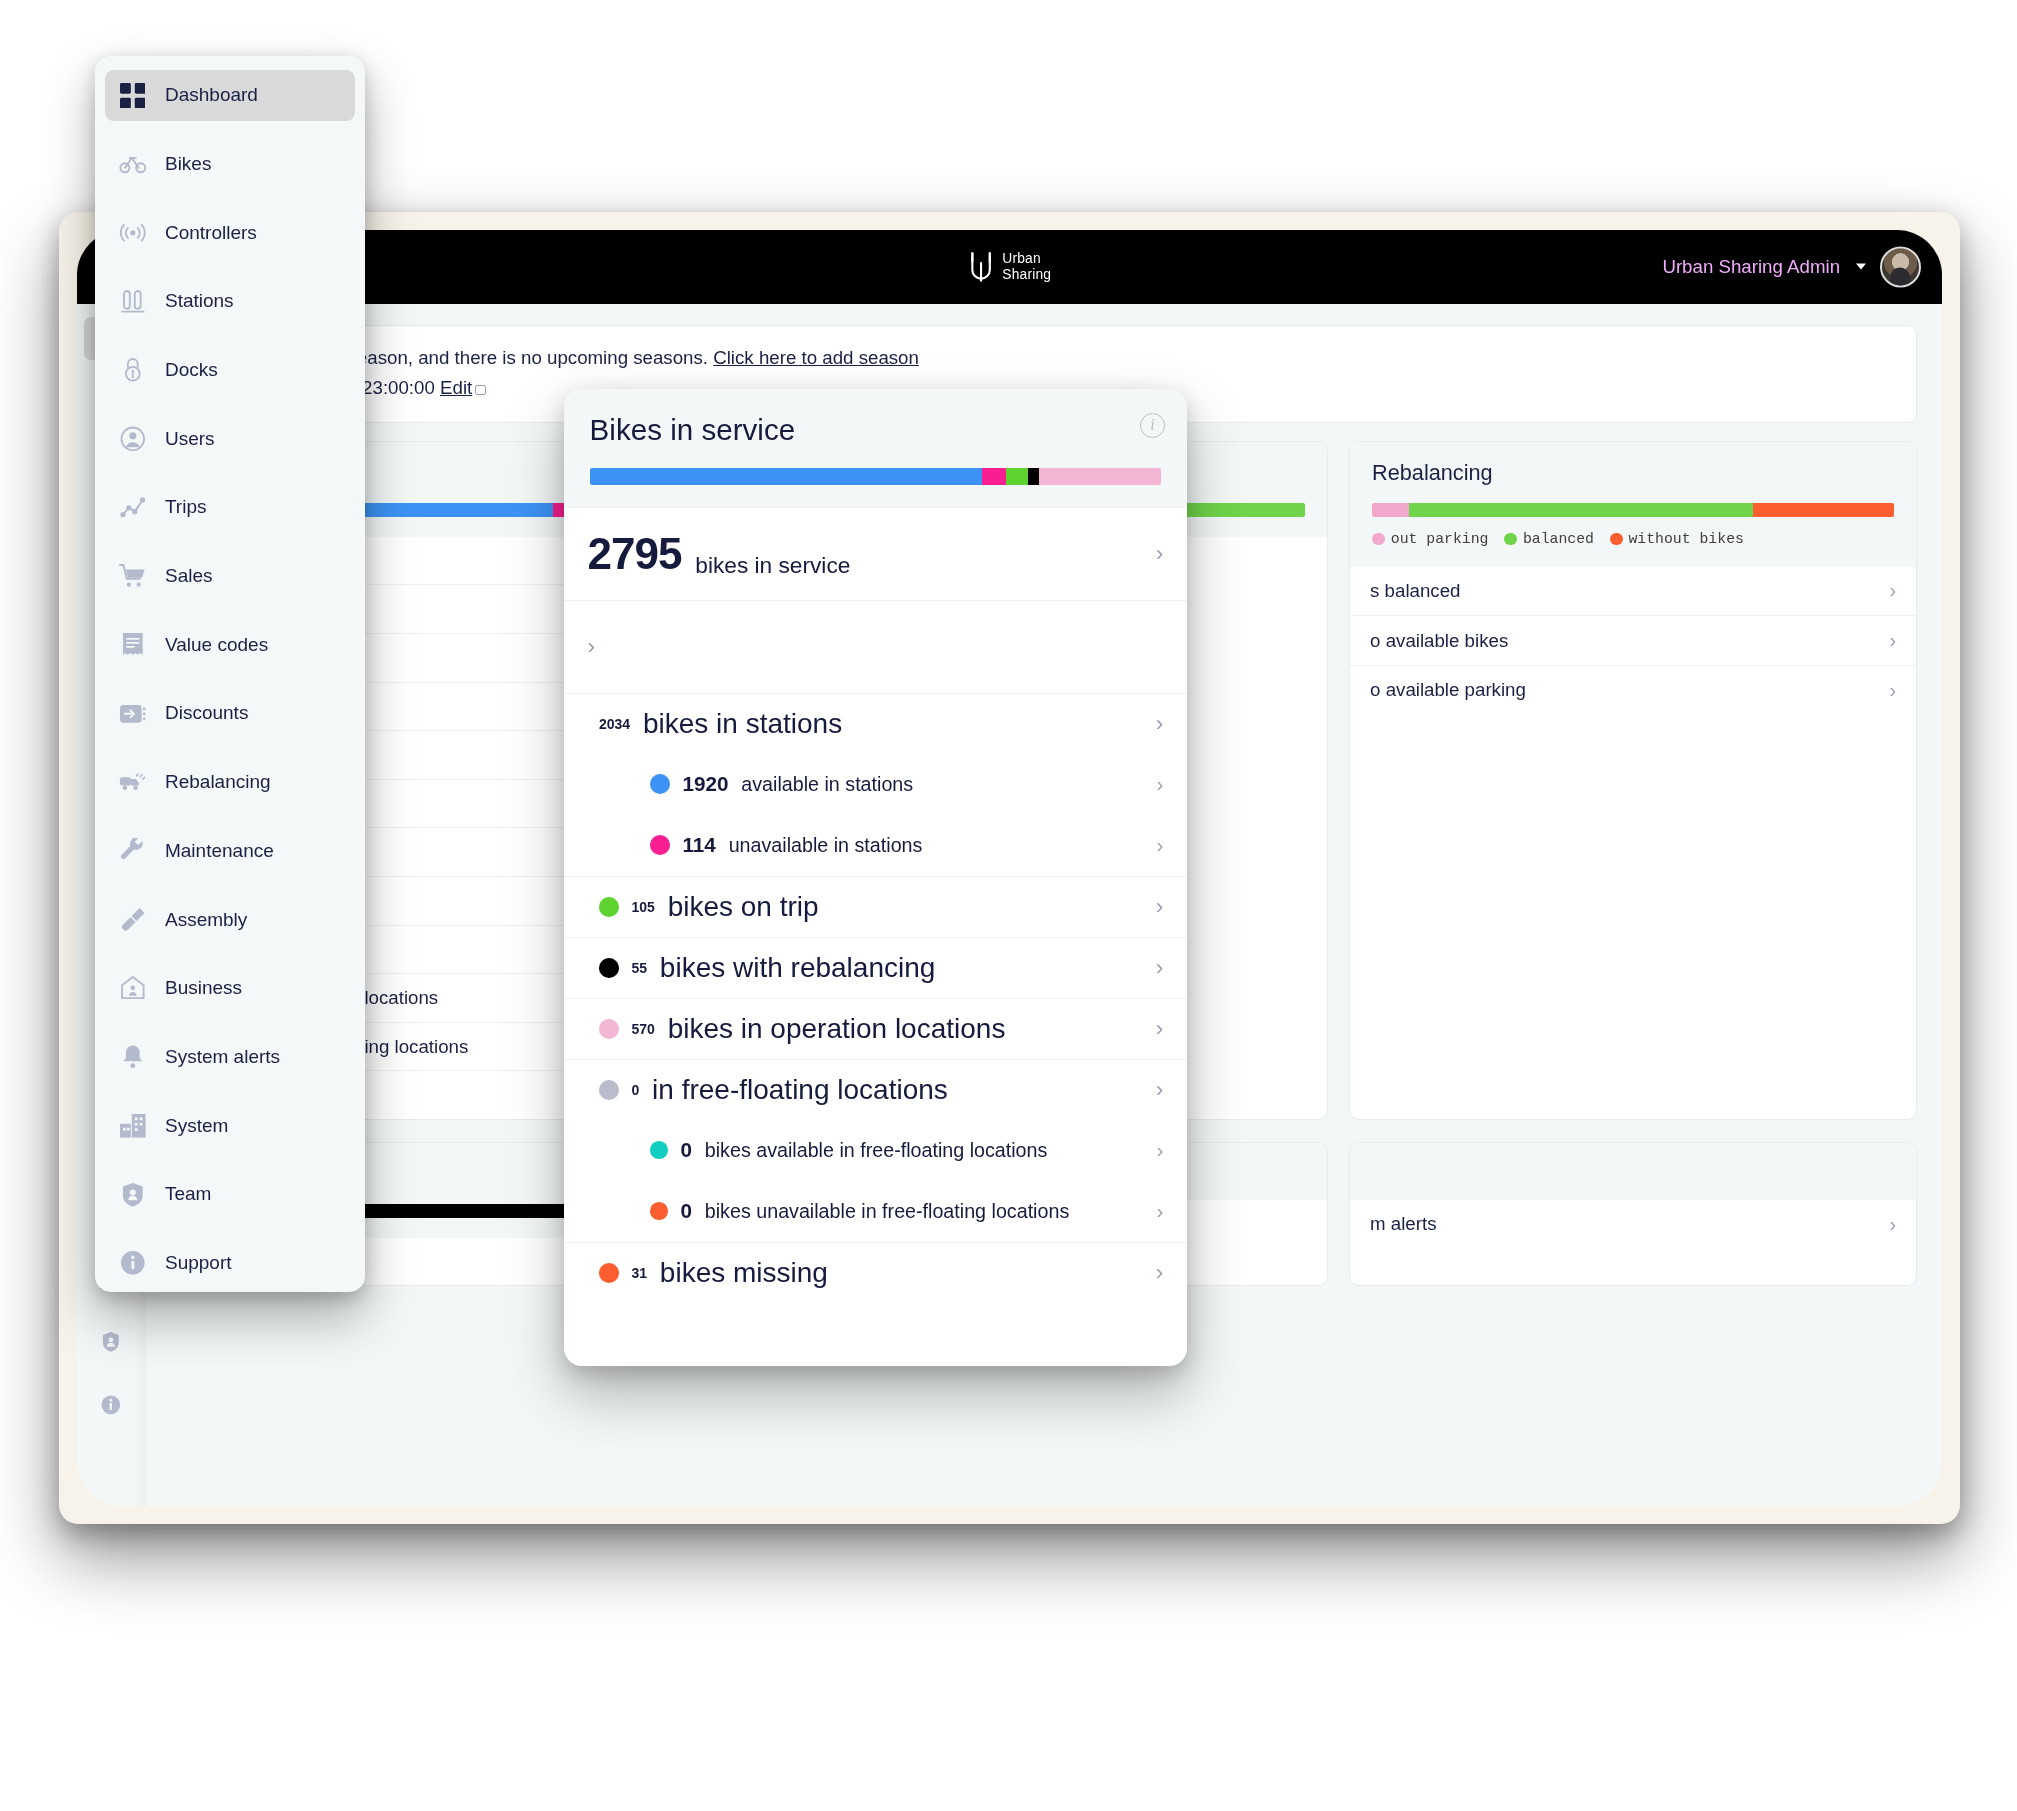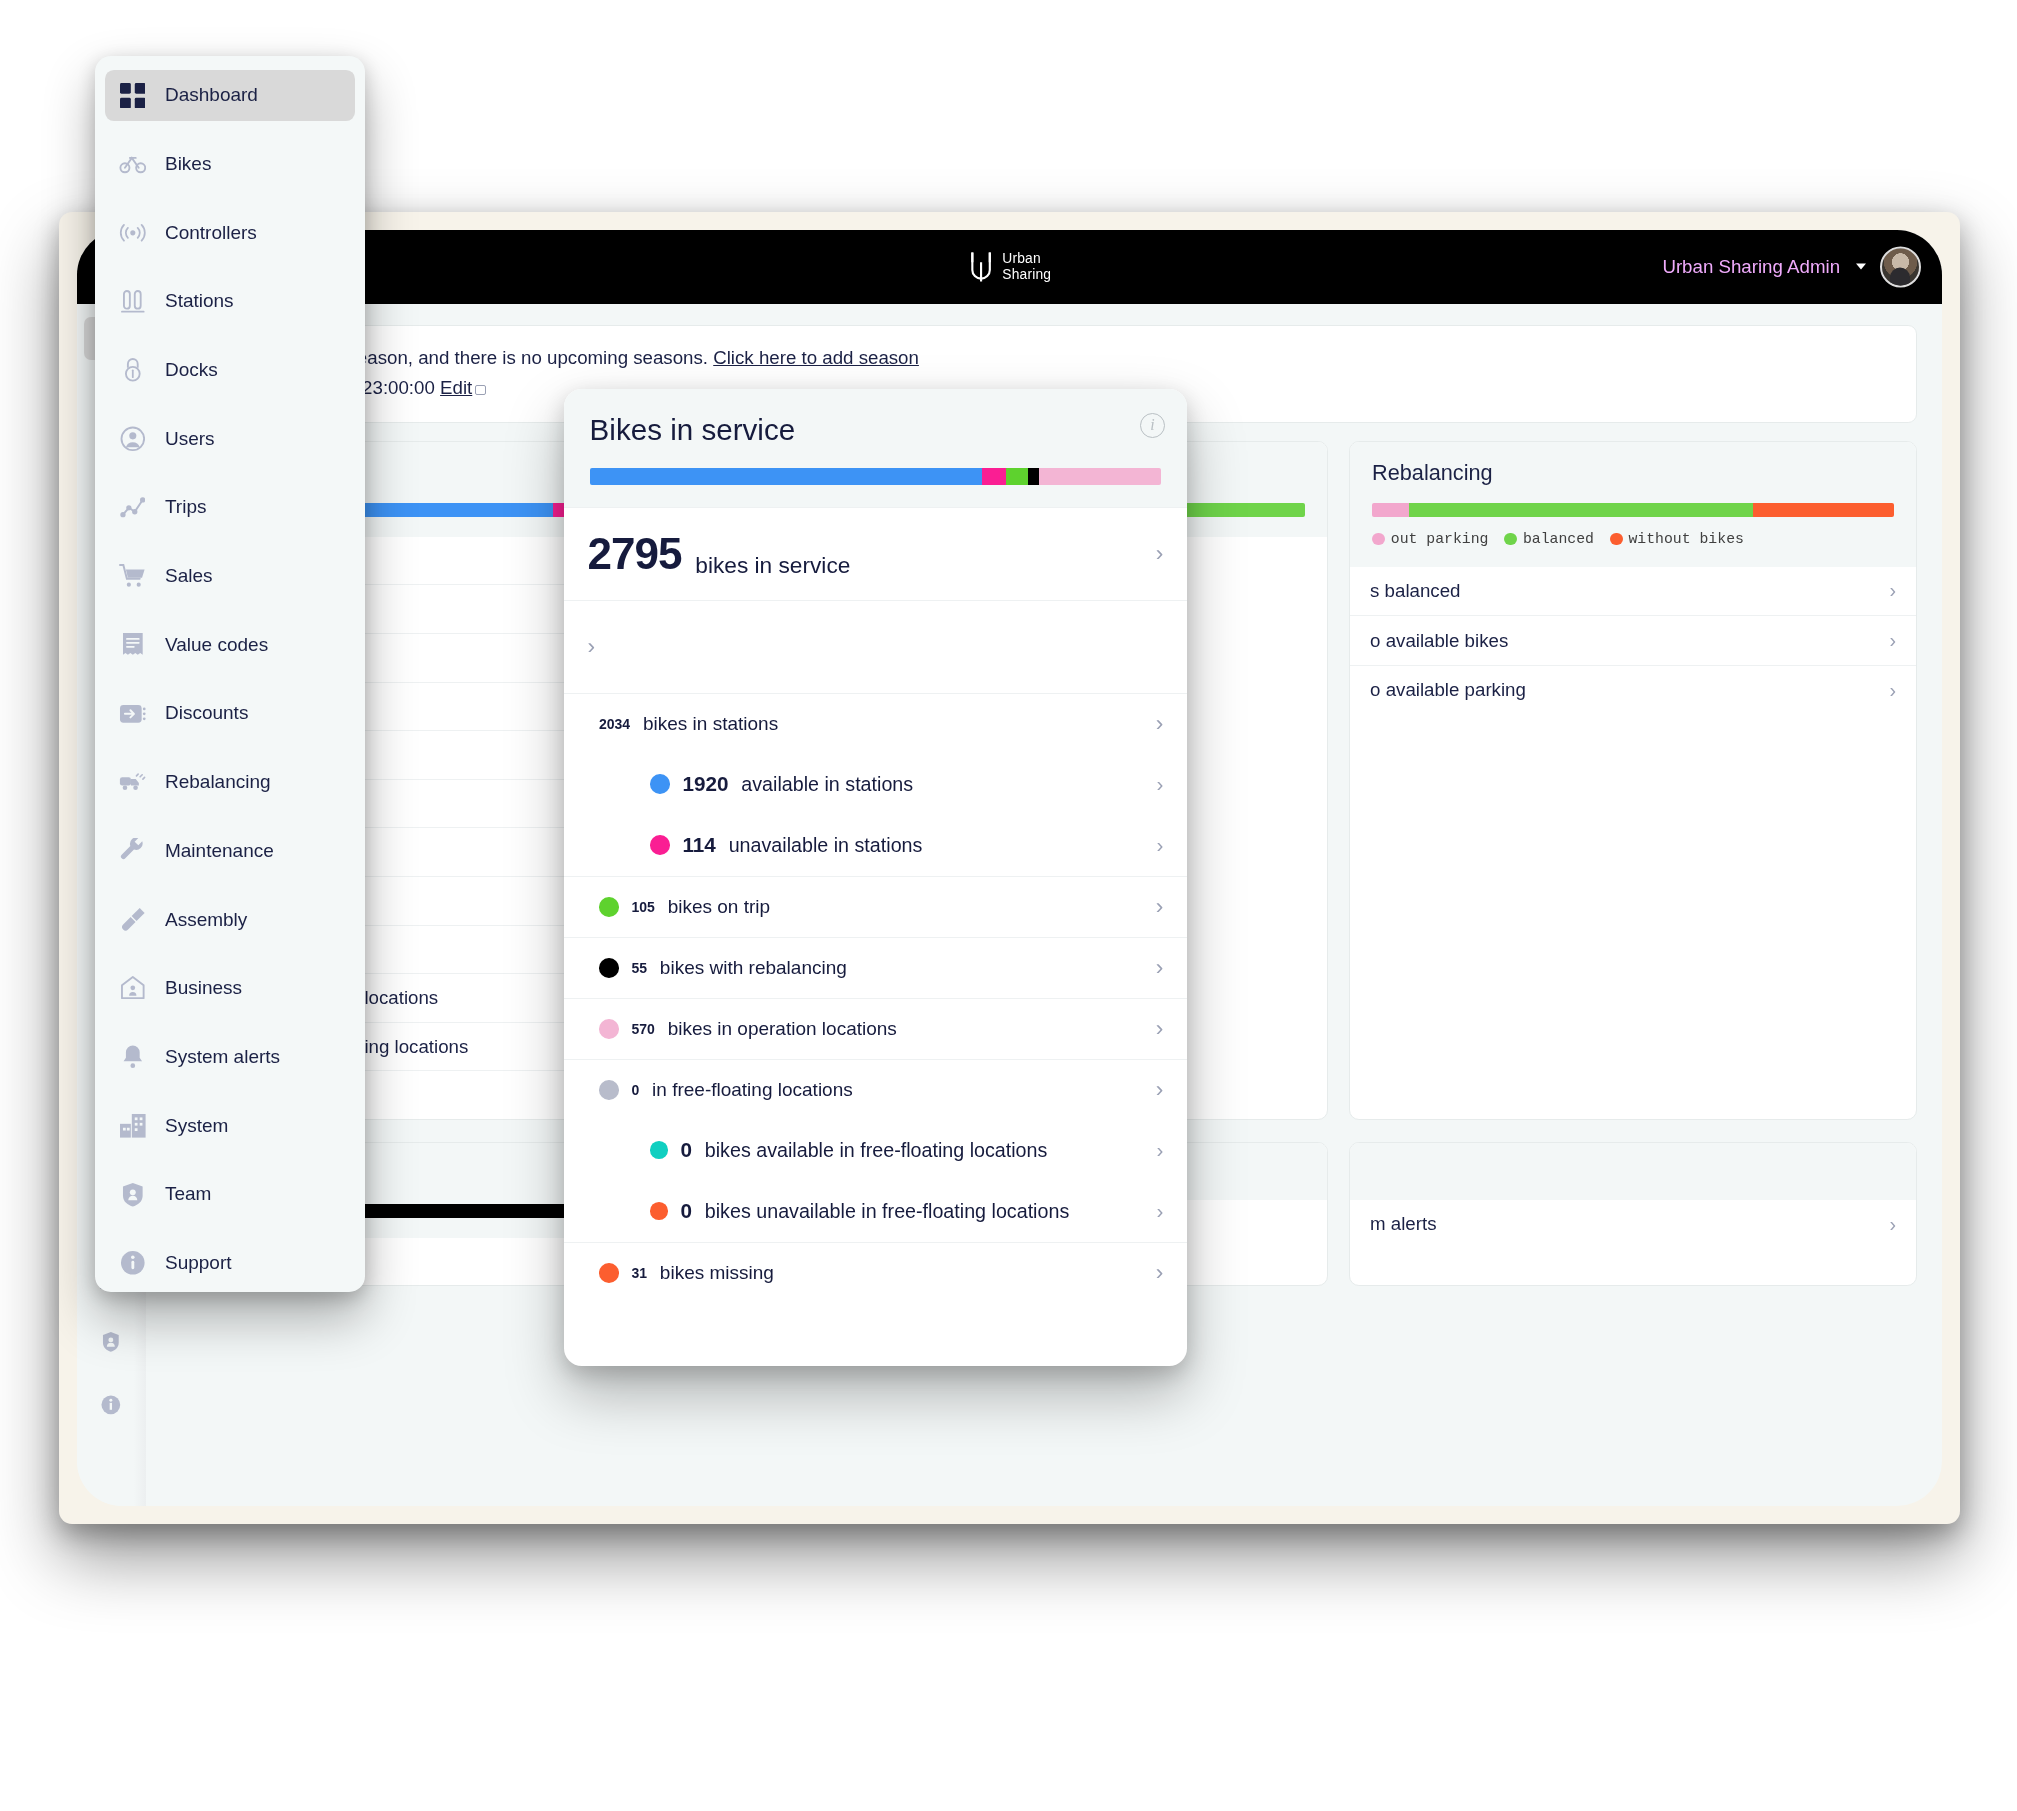--- a/index.html
+++ b/index.html
@@ -10,21 +10,21 @@
     overflow: hidden;
   }
   #stage { position: relative; width: 2017px; height: 1812px; background:#fff; }
 
   
   .tablet {
     position: absolute;
     left: 59px; top: 212px;
     width: 1901px; height: 1312px;
     background: #f7f3ea;
-    border-radius: 13px;
+    border-radius: 19px;
     box-shadow: 0 33px 69px rgba(0,0,0,.42), 0 9.9px 25.6px rgba(0,0,0,.28);
     padding: 17.7px;
   }
   .tablet-screen {
     position: relative;
     width: 100%; height: 100%;
     background: #f3f7f7;
     border-radius: 45px;
     overflow: hidden;
   }
@@ -158,21 +158,21 @@
   .mrow .txt { color:#161b3d; }
   .mrow .chev { color:#9aa0b4; font-size: 22.7px; line-height:1; }
 
   .mrow.big { height: 93px; }
   .mrow.big .num { font-size: 44px; letter-spacing: -1px; }
   .mrow.big .txt { font-size: 22.7px; }
   .mrow.big .left { gap: 13.8px; align-items: flex-end; }
 
   .mrow.med { height: 61px; padding-left: 35px; }
   .mrow.med .num { font-size: 14px; }
-  .mrow.med .txt { font-size: 19px; }
+  .mrow.med .txt { font-size: 28px; }
 
   .mrow.sub { height: 61px; padding-left: 86px; border-top: none; }
   .mrow.sub .num { font-size: 20.7px; }
   .mrow.sub .txt { font-size: 19.7px; }
   .mrow.sub .chev { font-size: 20.7px; }
 
   .mdot { width: 19.7px; height: 19.7px; border-radius: 50%; flex: 0 0 auto; }
   .mdot.sm { width: 17.7px; height: 17.7px; }
 </style>
 </head>

